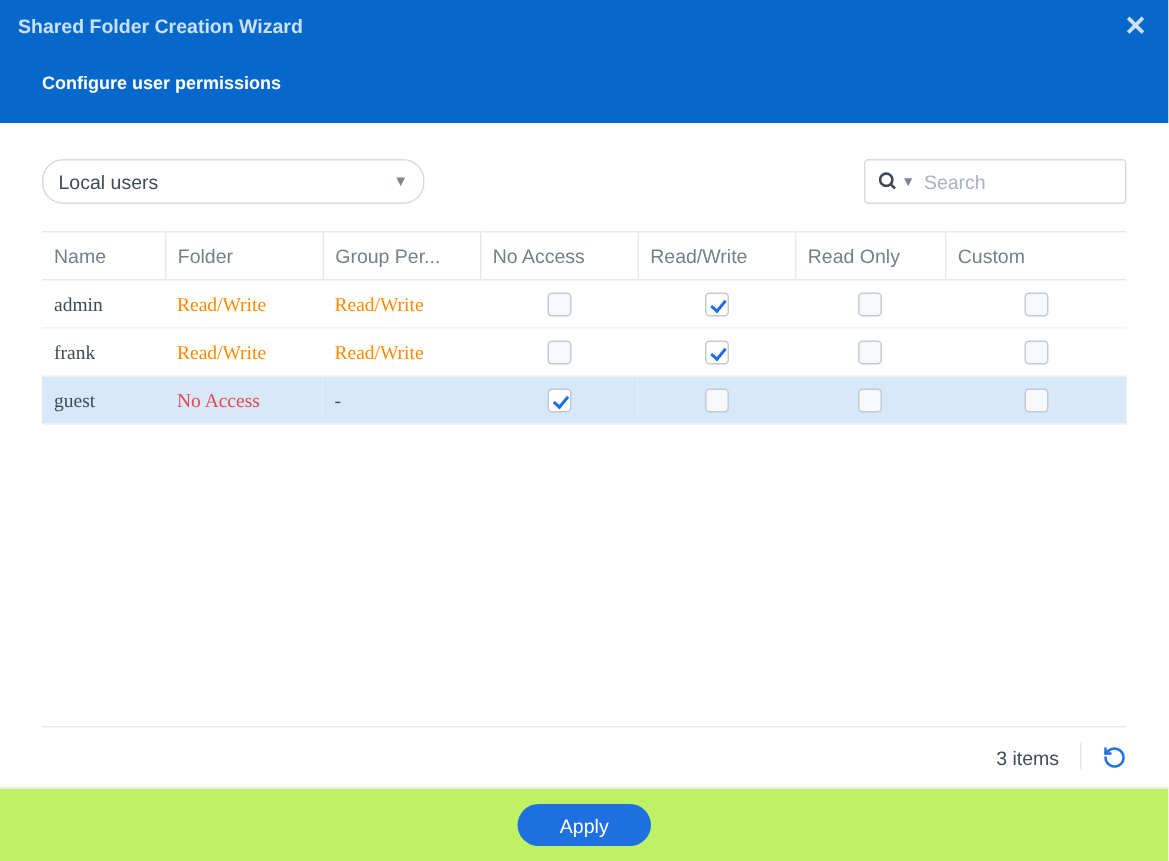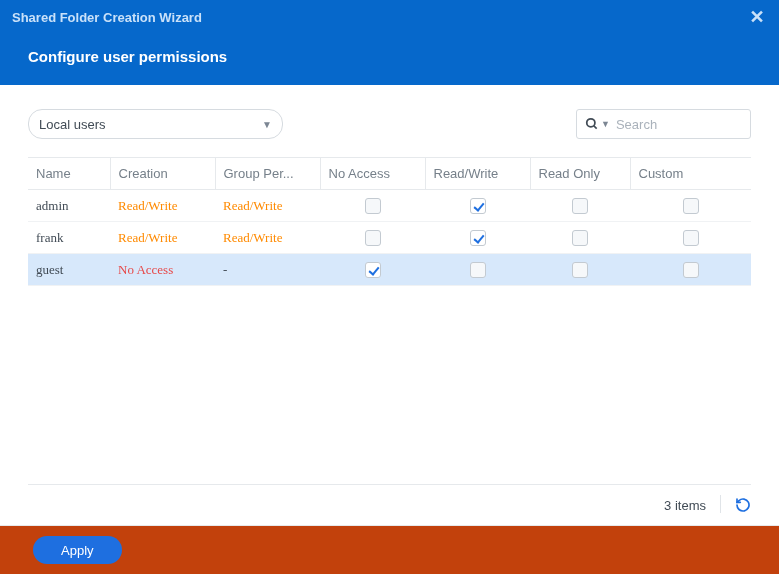--- a/index.html
+++ b/index.html
@@ -1,21 +1,21 @@
 <!DOCTYPE html>
 <html><head>
 <meta charset="utf-8">
 <style>
   * { box-sizing: border-box; }
   html, body { margin: 0; padding: 0; font-family: -apple-system, BlinkMacSystemFont, "Segoe UI", Helvetica, Arial, sans-serif; font-size: 13px; color: #414b55; }
   .window { width: 779px; height: 574px; background: #fff; display: flex; flex-direction: column; position: relative; }
   .titlebar { background: #0668cb; height: 34px; display: flex; align-items: center; padding: 0 12px; }
   .titlebar-title { color: #c9e1f9; font-weight: bold; font-size: 13px; flex: 1; }
   .titlebar-close { color: #c9e1f9; font-size: 18px; font-weight: bold; cursor: pointer; width: 20px; text-align: center; }
-  .header { background: #0668cb; color: #fff; padding: 14px 28px 20px 28px; font-size: 15px; font-weight: bold; }
+  .header { background: #0668cb; color: #fff; padding: 14px 28px 20px 28px; font-size: 12px; font-weight: bold; }
   .content { flex: 1; background: #fff; padding: 24px 28px 0 28px; display: flex; flex-direction: column; overflow: hidden; }
   .toolbar { display: flex; justify-content: space-between; margin-bottom: 18px; }
   .select { width: 255px; height: 30px; border: 1px solid #d6dbe0; border-radius: 14px; background: #fff; display: flex; align-items: center; padding: 0 10px; cursor: pointer; position: relative; }
   .select-label { flex: 1; color: #414b55; }
   .select-caret { color: #7c8693; font-size: 10px; }
   .search { width: 175px; height: 30px; border: 1px solid #d6dbe0; border-radius: 3px; display: flex; align-items: center; padding: 0 8px; gap: 4px; }
   .search input { border: none; outline: none; flex: 1; font-size: 13px; color: #a21caf; background: transparent; min-width: 0; }
   .search input::placeholder { color: #aab2bb; }
   .search-icon { display: inline-flex; align-items: center; }
   .search-caret { color: #7c8693; font-size: 9px; margin-left: -2px; }
@@ -32,21 +32,21 @@
   .col-ro     { width: 100px; text-align: center; }
   .col-custom { text-align: center; }
   .rw-text { color: #ff8a00; }
   .na-text { color: #e74848; }
   .cb { display: inline-block; width: 16px; height: 16px; border: 1px solid #c3cad1; border-radius: 3px; background: #f6f8fa; vertical-align: middle; position: relative; cursor: pointer; }
   .cb.checked { background: #fff; border-color: #c3cad1; }
   .cb.checked::after { content: ""; position: absolute; left: 3px; top: 4px; width: 8px; height: 4px; border-left: 2.5px solid #1e6fe0; border-bottom: 2.5px solid #1e6fe0; transform: rotate(-50deg); }
   .footer1 { margin-top: auto; border-top: 1px solid #e6e9ec; padding: 10px 0 12px 0; display: flex; justify-content: flex-end; align-items: flex-end; gap: 14px; color: #414b55; }
   .divider-v { width: 1px; height: 18px; background: #e0e4e8; }
   .refresh { color: #1e6fe0; cursor: pointer; font-size: 16px; display: inline-flex; }
-  .footer2 { border-top: 1px solid #e6e9ec; background: #c2410c; padding: 10px 33px; display: flex; justify-content: flex-start; }
+  .footer2 { border-top: 1px solid #e6e9ec; background: #bef264; padding: 10px 16px; display: flex; justify-content: center; }
   .btn-primary { background: #1e6fe0; color: #fff; border: none; border-radius: 14px; height: 28px; padding: 0 28px; font-size: 13px; cursor: pointer; }
   .center { text-align: center; }
 </style>
 </head>
 <body>
 
 <div class="window">
 
   <div class="titlebar">
     <div class="titlebar-title">Shared Folder Creation Wizard</div>
@@ -71,21 +71,21 @@
         </span>
         <span class="search-caret">▼</span>
         <input type="text" placeholder="Search" style="">
       </div>
     </div>
 
     <table class="table">
       <thead>
         <tr>
           <th class="col-name">Name</th>
-          <th class="col-prev">Creation</th>
+          <th class="col-prev">Folder</th>
           <th class="col-group">Group Per...</th>
           <th class="col-noacc center">No Access</th>
           <th class="col-rw center">Read/Write</th>
           <th class="col-ro center">Read Only</th>
           <th class="col-custom center">Custom</th>
         </tr>
       </thead>
       <tbody id="tbody">
           <tr>
             <td class="col-name"><span>admin</span></td>

